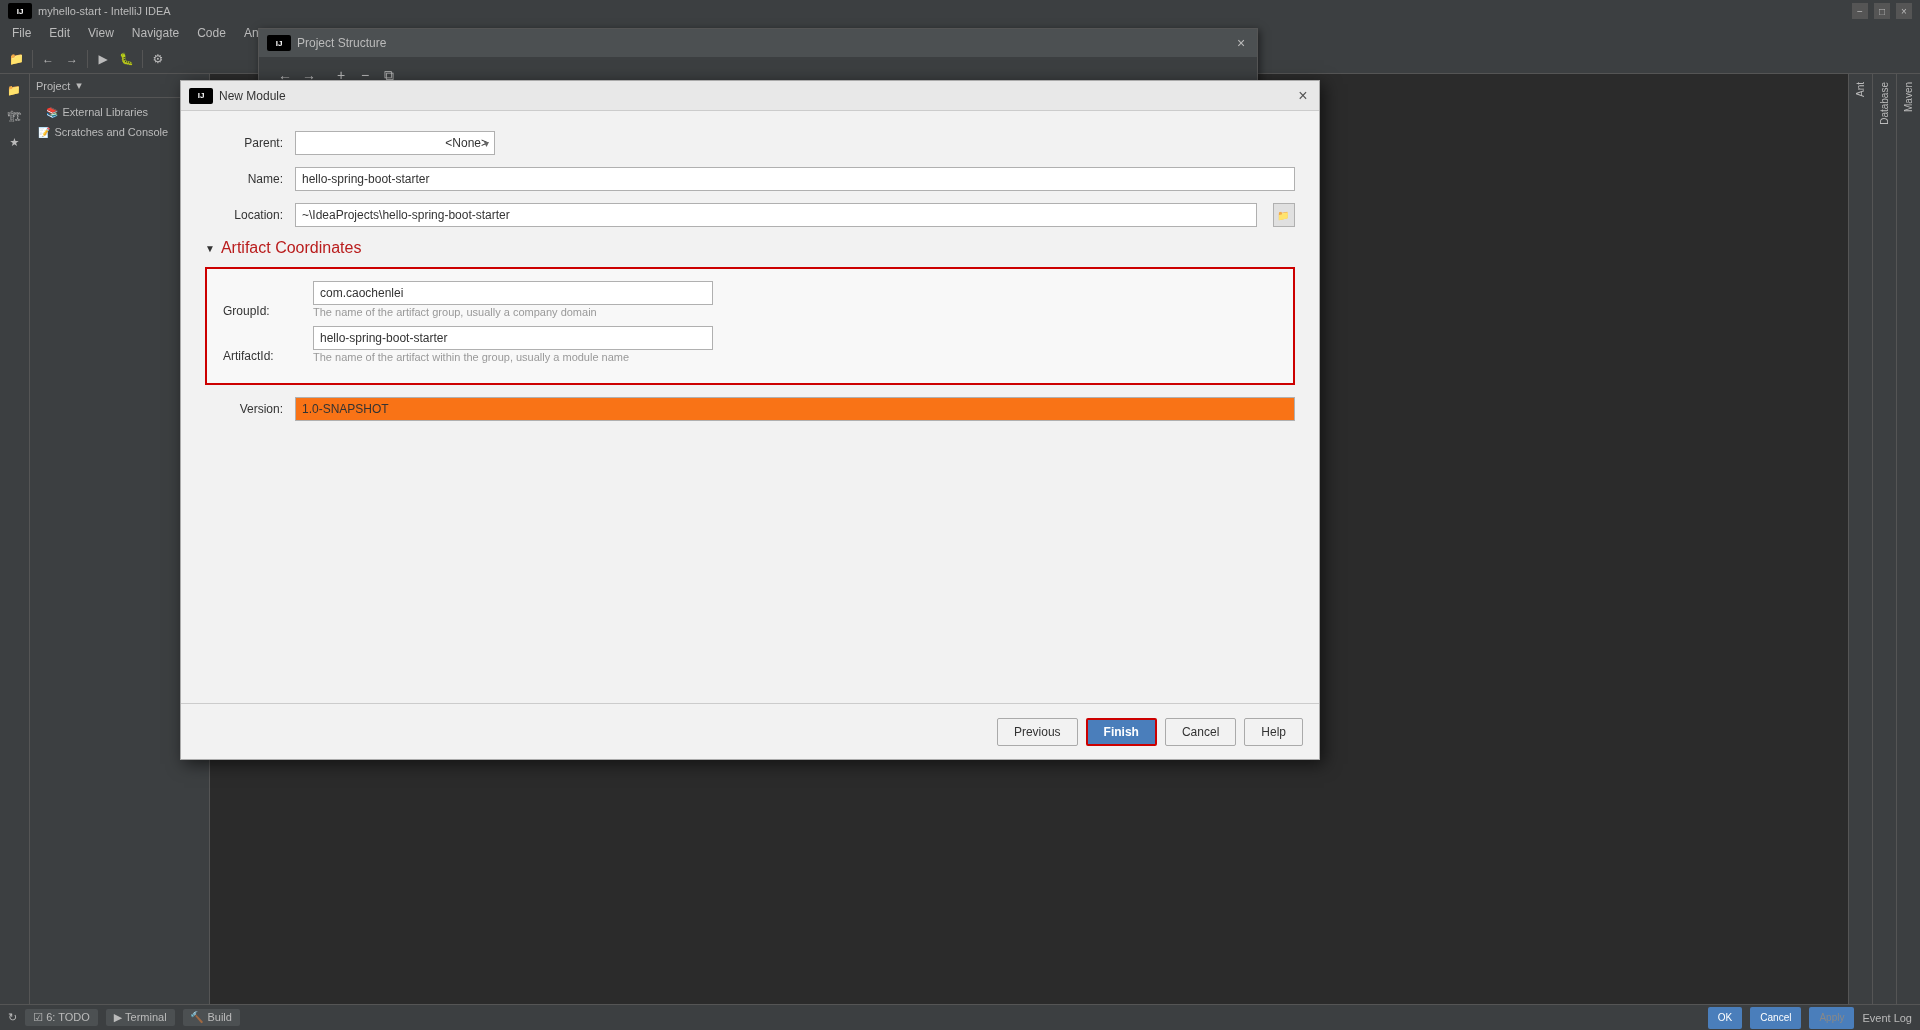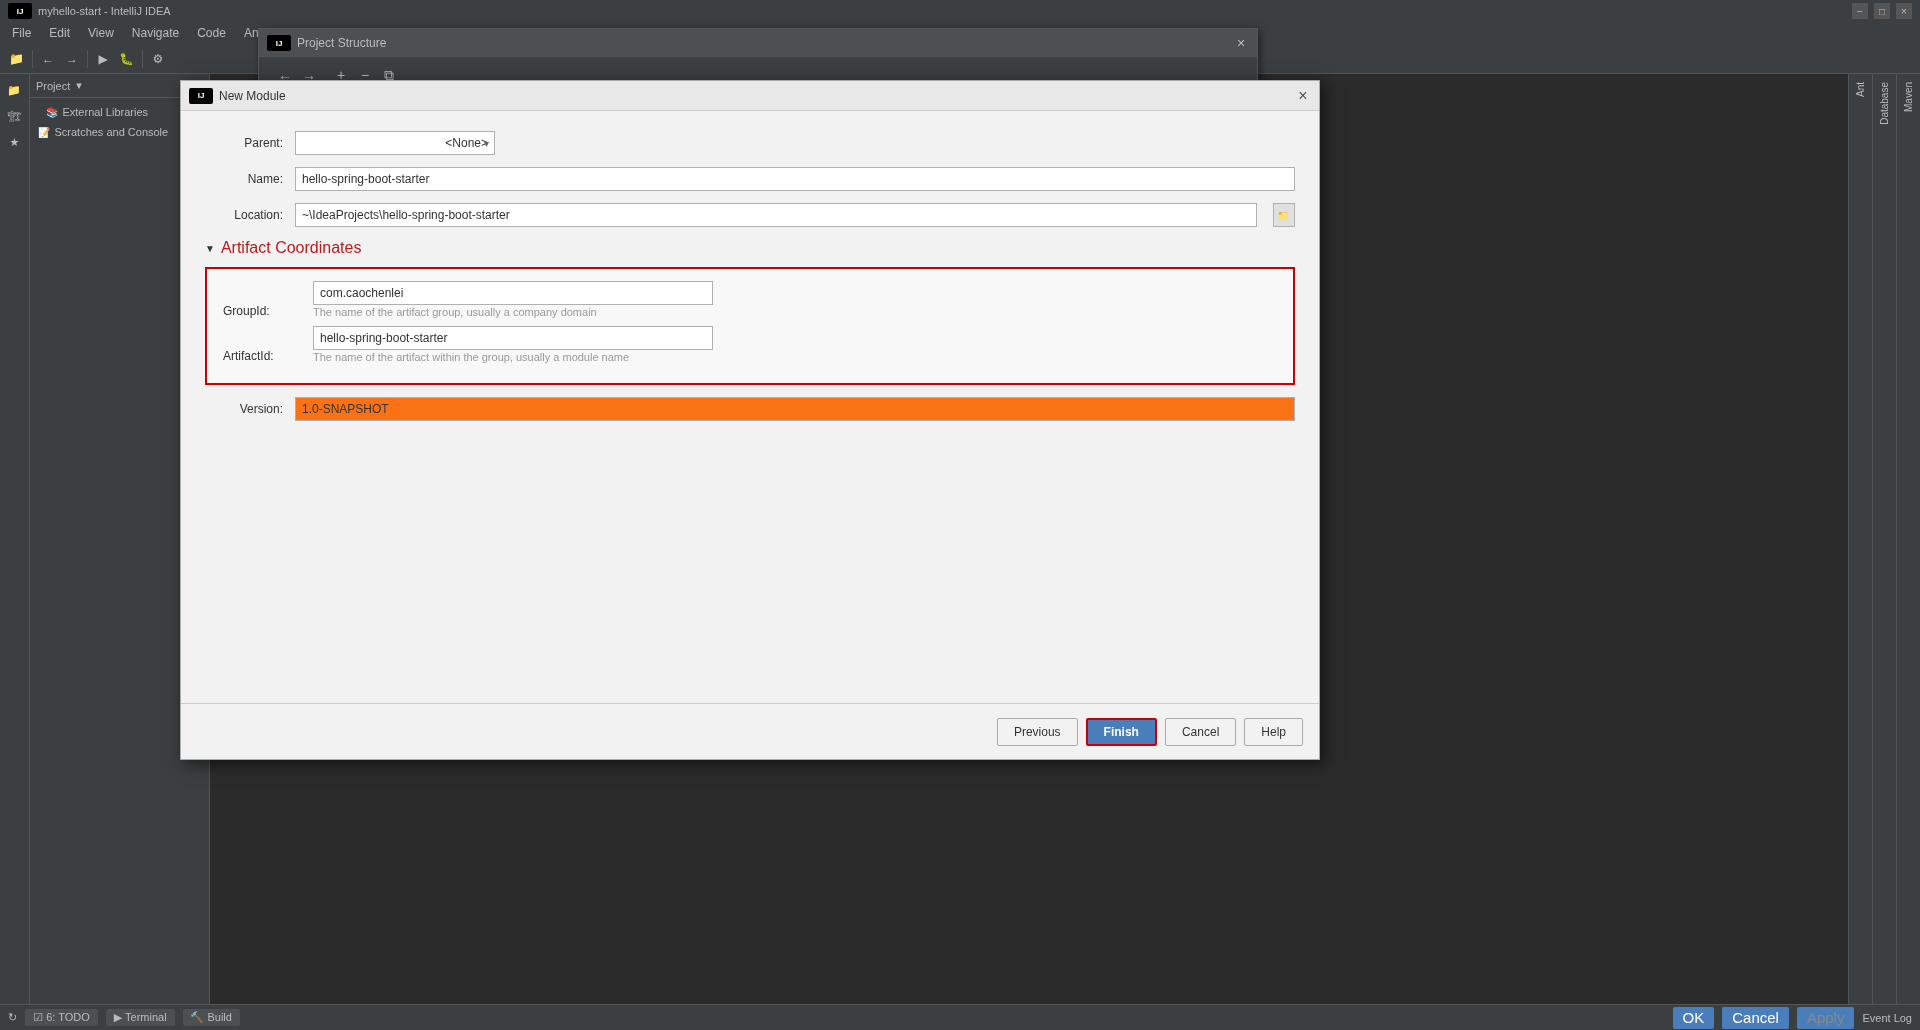--- a/index.html
+++ b/index.html
@@ -462,21 +462,21 @@
     }
 
     .btn-help {
       background: #f2f2f2;
       border: 1px solid #aaa;
       color: #333;
     }
     .bottom-action-btn {
       height: 22px;
       padding: 0 10px;
-      font-size: 15px;
+      font-size: 10px;
       background: #4a7ebb;
       border: none;
       color: #fff;
       cursor: pointer;
       border-radius: 2px;
     }
     .bottom-action-btn.disabled {
       background: #5a5a5a;
       color: #888;
     }

